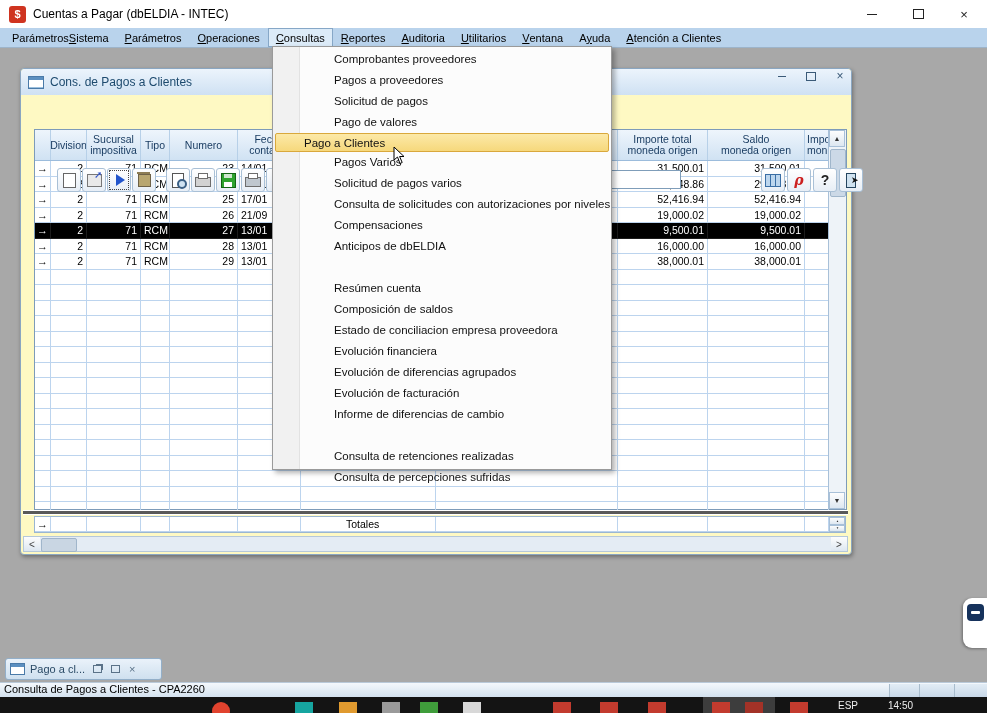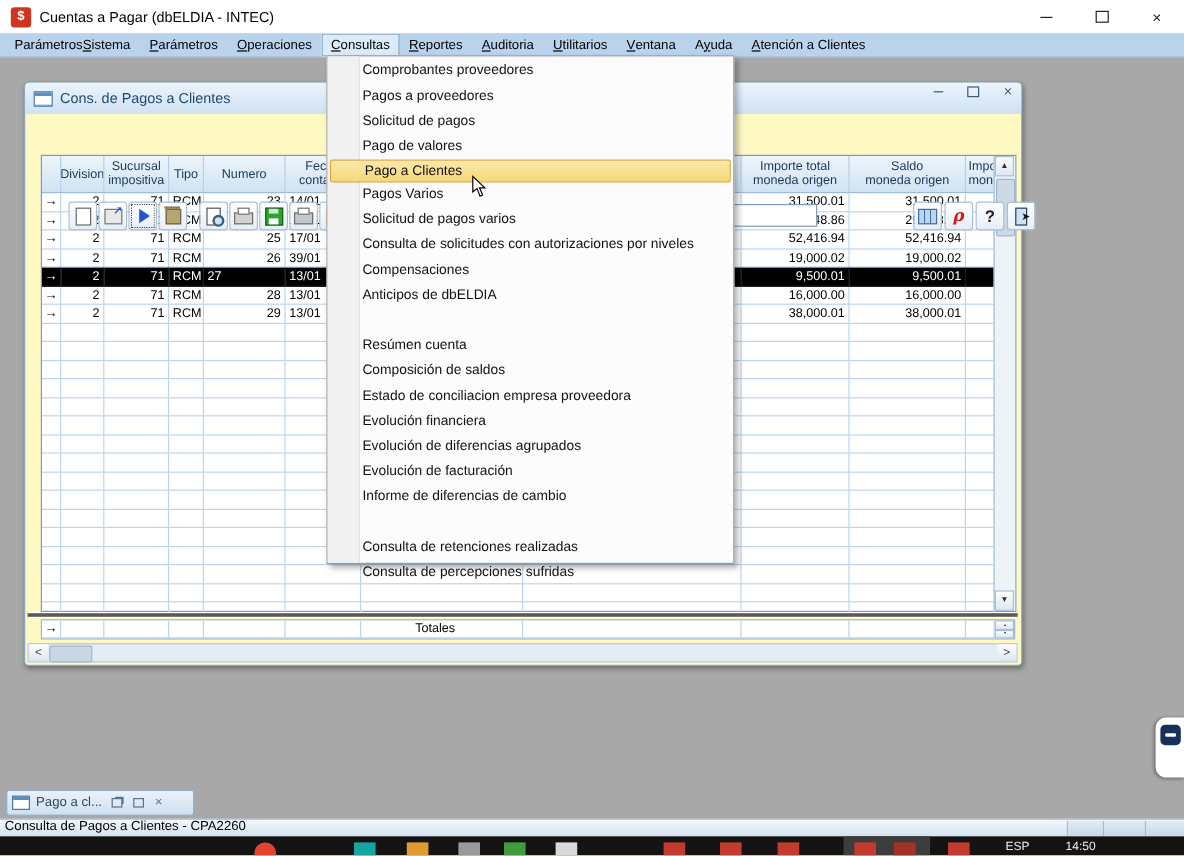--- a/index.html
+++ b/index.html
@@ -95,21 +95,21 @@
     display:flex;align-items:center;justify-content:center;font-size:5px;color:#333;line-height:4px;}
   .hscroll{position:absolute;left:2px;top:467px;width:825px;height:16px;background:#e4ecf4;border:1px solid #b5c8da;box-sizing:border-box;}
   .hbtn{position:absolute;top:0;width:16px;height:14px;display:flex;align-items:center;justify-content:center;
     font-size:10px;color:#444;background:linear-gradient(#fdfdfd,#dde7f1);}
   .hthumb{position:absolute;left:17px;top:1px;width:34px;height:12px;background:#c9d6e3;border:1px solid #a0b6cb;border-radius:2px;}
   
   .dmenu{position:absolute;left:272px;top:46px;width:340px;height:424px;background:#fcfcfc;border:1px solid #9a9a9a;
     box-shadow:3px 3px 5px rgba(0,0,0,.3);z-index:50;box-sizing:border-box;padding-top:2px;}
   .dgutter{position:absolute;left:0;top:0;bottom:0;width:26px;background:#f1f1f1;border-right:1px solid #e2e2e2;}
   .ditems{position:relative;}
-  .ditem{position:relative;height:21px;line-height:21px;padding-left:29px;font-size:11.5px;color:#111;white-space:nowrap;}
+  .ditem{position:relative;height:21px;line-height:21px;padding-left:17px;font-size:11.5px;color:#111;white-space:nowrap;margin-left:44px;}
   .ditem.hl{background:linear-gradient(#fce9a8,#f6d87c);border:1px solid #d9a83c;border-radius:2px;margin:0 2px;
     height:19px;line-height:19px;padding-left:28px;box-sizing:border-box;}
   
   .cursor{position:absolute;left:393px;top:146px;z-index:60;}
   
   .minwin{position:absolute;left:5px;top:658px;width:157px;height:22px;background:linear-gradient(#eaf2fa,#cfe0ef);
     border:1px solid #93afc9;border-radius:3px;display:flex;align-items:center;font-size:11px;color:#2a4a66;padding-left:4px;box-sizing:border-box;}
   .mw-icon{width:13px;height:10px;border:1px solid #4a7aa8;background:linear-gradient(#5b8fc0 0 3px,#fff 3px);margin-right:5px;}
   .mw-btns{display:flex;gap:9px;margin-left:8px;color:#5a7288;font-size:11px;align-items:center;}
   .mw-restore{display:block;width:7px;height:6px;border:1px solid #5a7288;box-shadow:2px -2px 0 -1px #5a7288;}
@@ -373,33 +373,33 @@
             <div class="gcell" style="width: 90px; text-align: right;">52,416.94</div>
             <div class="gcell" style="width: 97px; text-align: right;">52,416.94</div>
             <div class="gcell" style="width: 24px; text-align: left;"></div>
           </div>
           <div class="grow">
             <div class="selcell">→</div>
             <div class="gcell" style="width: 36px; text-align: right;">2</div>
             <div class="gcell" style="width: 54px; text-align: right;">71</div>
             <div class="gcell" style="width: 29px; text-align: left;">RCM</div>
             <div class="gcell" style="width: 68px; text-align: right;">26</div>
-            <div class="gcell" style="width: 63px; text-align: left;">39/01</div>
+            <div class="gcell" style="width: 63px; text-align: left;">21/09</div>
             <div class="gcell" style="width: 135px; text-align: left;"></div>
             <div class="gcell" style="width: 182px; text-align: left;"></div>
             <div class="gcell" style="width: 90px; text-align: right;">19,000.02</div>
             <div class="gcell" style="width: 97px; text-align: right;">19,000.02</div>
             <div class="gcell" style="width: 24px; text-align: left;"></div>
           </div>
           <div class="grow selected">
             <div class="selcell">→</div>
             <div class="gcell" style="width: 36px; text-align: right;">2</div>
             <div class="gcell" style="width: 54px; text-align: right;">71</div>
             <div class="gcell" style="width: 29px; text-align: left;">RCM</div>
-            <div class="gcell" style="width: 68px; text-align: left;">27</div>
+            <div class="gcell" style="width: 68px; text-align: right;">27</div>
             <div class="gcell" style="width: 63px; text-align: left;">13/01</div>
             <div class="gcell" style="width: 135px; text-align: left;"></div>
             <div class="gcell" style="width: 182px; text-align: left;"></div>
             <div class="gcell" style="width: 90px; text-align: right;">9,500.01</div>
             <div class="gcell" style="width: 97px; text-align: right;">9,500.01</div>
             <div class="gcell" style="width: 24px; text-align: left;"></div>
           </div>
           <div class="grow">
             <div class="selcell">→</div>
             <div class="gcell" style="width: 36px; text-align: right;">2</div>

